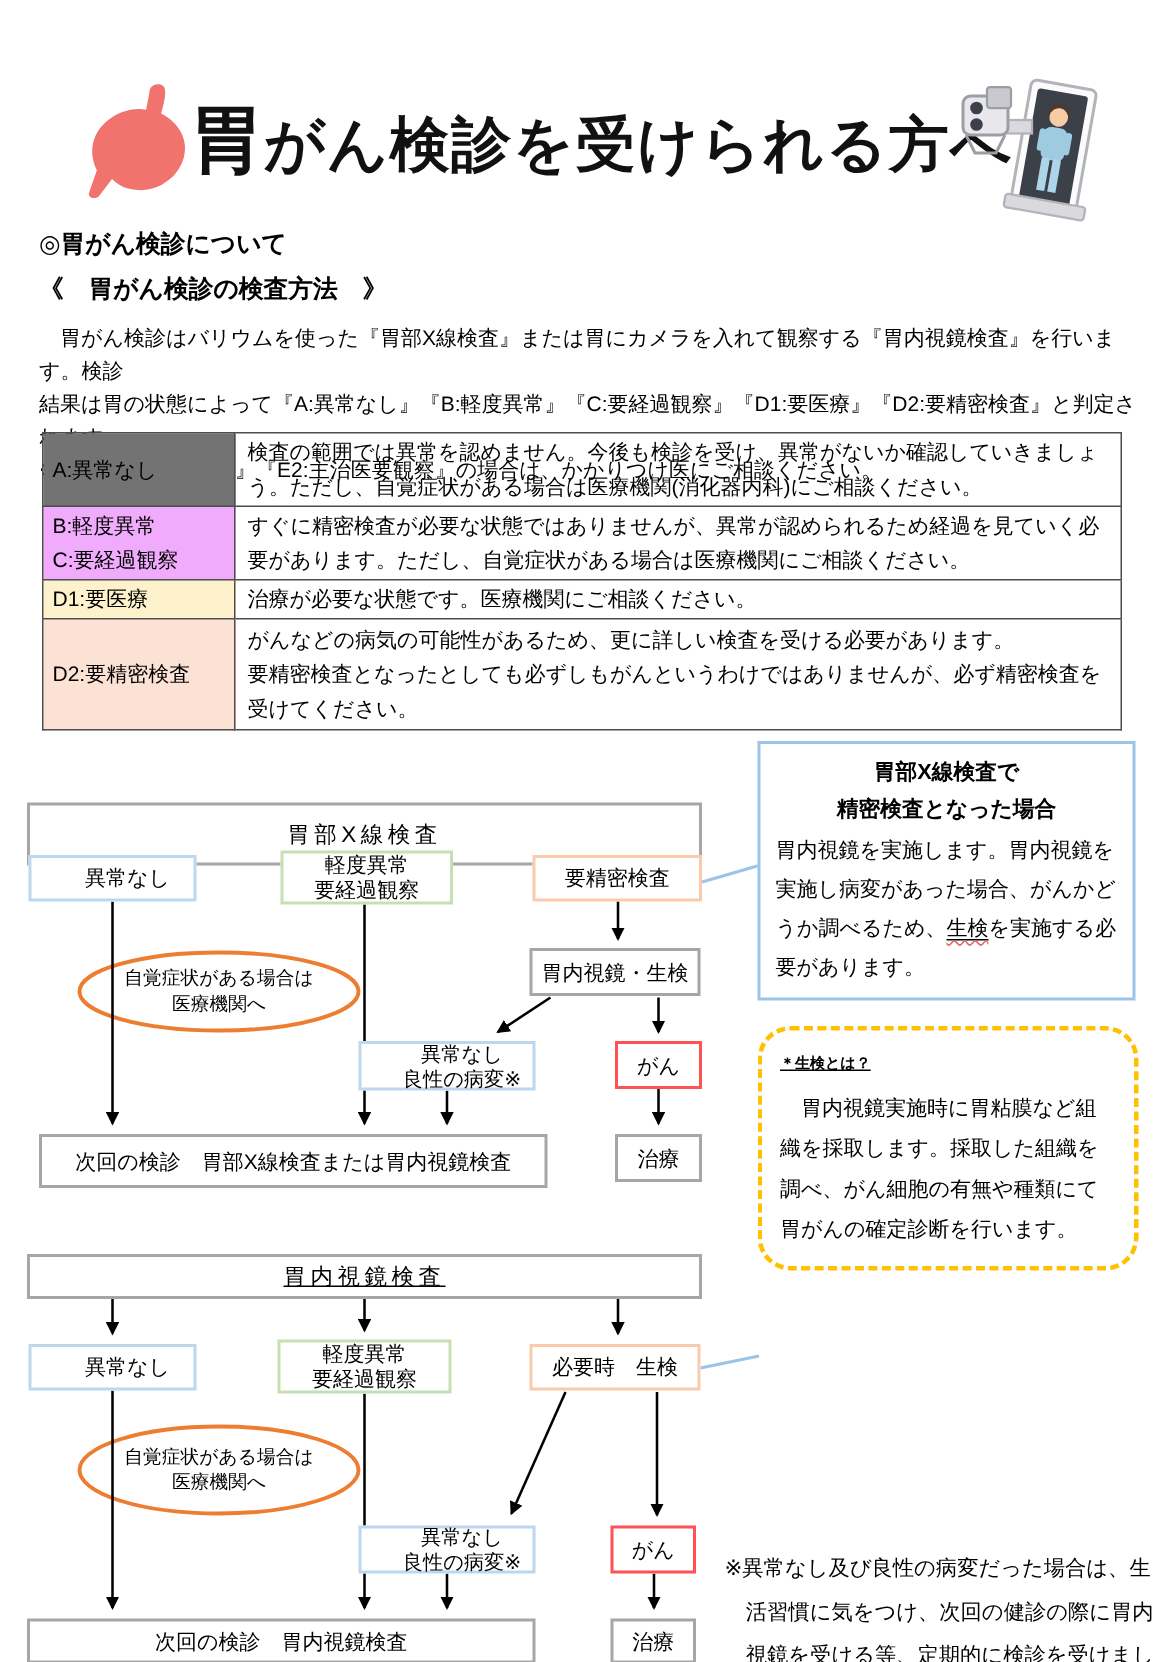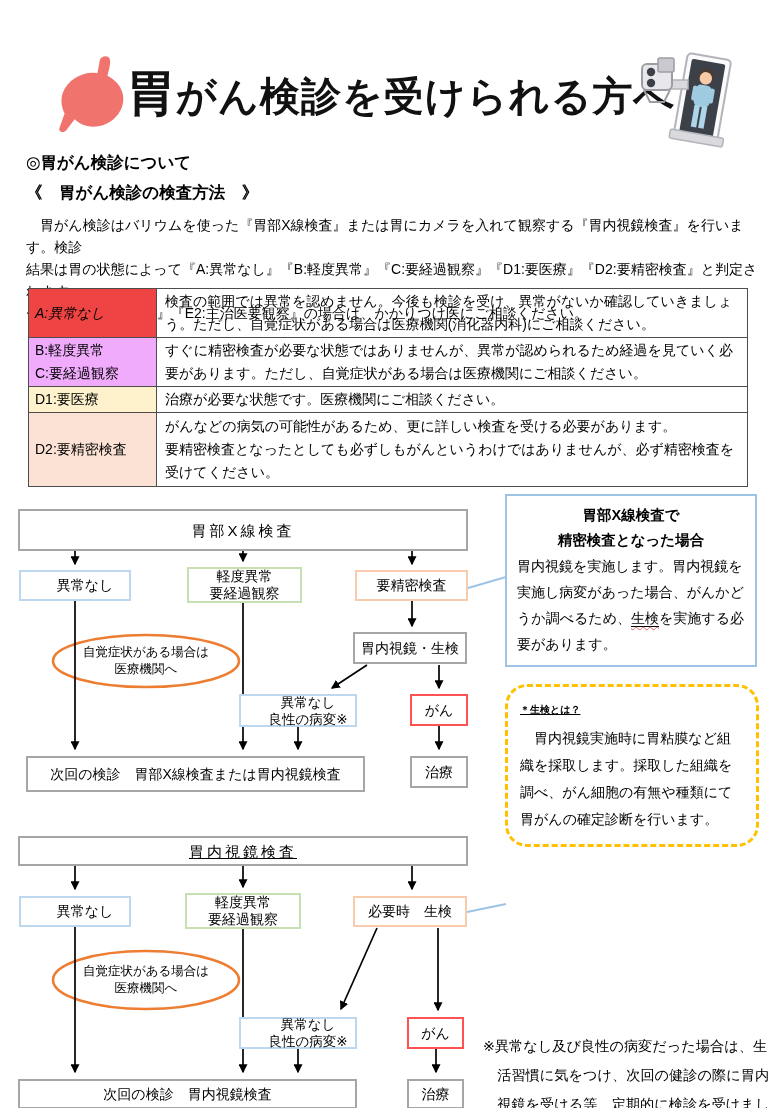--- a/index.html
+++ b/index.html
@@ -14,21 +14,21 @@
   .title .t2{font-size:40px;letter-spacing:1px;}
   
   .h1{position:absolute;left:26px;top:116px;font-size:16.5px;font-weight:700;}
   .h2{position:absolute;left:26px;top:146px;font-size:16.5px;font-weight:700;}
   .para{position:absolute;left:26px;top:178px;width:744px;font-size:14px;line-height:22px;white-space:pre-line;}
   
   table.rtable{position:absolute;left:28px;top:252px;width:720px;border-collapse:collapse;table-layout:fixed;}
   table.rtable td{border:1.6px solid #4d4d4d;font-size:14px;vertical-align:middle;}
   td.lbl{width:115px;padding:1px 6px;white-space:pre-line;line-height:23px;}
   td.desc{padding:1px 8px;line-height:23px;white-space:pre-line;}
-  .bg-a{background:#ef4444;font-style:italic;}
+  .bg-a{background:#737373;}
   .bg-bc{background:#f0abfc;}
   .bg-d1{background:#fdf2cc;}
   .bg-d2{background:#fbe2d5;}
   
   .fbox{
     position:absolute;background:#fff;display:flex;align-items:center;justify-content:center;
     text-align:center;font-size:14px;line-height:17px;box-sizing:border-box;white-space:pre-line;
   }
   .b-gray{border:2.5px solid #a6a6a6;}
   .b-blue{border:2px solid #bdd7ee;padding-left:20px;}
@@ -154,21 +154,21 @@
     <line x1="412" y1="830" x2="412" y2="853" stroke="#000" stroke-width="1.7" marker-end="url(#arrow)"></line>
     <line x1="75" y1="891" x2="75" y2="1036" stroke="#000" stroke-width="1.7" marker-end="url(#arrow)"></line>
     <line x1="243" y1="893" x2="243" y2="1036" stroke="#000" stroke-width="1.7" marker-end="url(#arrow)"></line>
     <line x1="377" y1="892" x2="341" y2="973" stroke="#000" stroke-width="1.7" marker-end="url(#arrow)"></line>
     <line x1="438" y1="892" x2="438" y2="974" stroke="#000" stroke-width="1.7" marker-end="url(#arrow)"></line>
     <line x1="298" y1="1013" x2="298" y2="1036" stroke="#000" stroke-width="1.7" marker-end="url(#arrow)"></line>
     <line x1="436" y1="1013" x2="436" y2="1036" stroke="#000" stroke-width="1.7" marker-end="url(#arrow)"></line>
     <line x1="467" y1="876" x2="506" y2="868" stroke="#9dc3e6" stroke-width="2"></line>
   </svg>
 
-  <div class="fbox b-gray mainbox" style="left:18px;top:473px;width:450px;height:42px;">胃部X線検査</div>
+  <div class="fbox b-gray mainbox" style="left:18px;top:499px;width:450px;height:42px;">胃部X線検査</div>
   <div class="fbox b-blue" style="left:19px;top:534px;width:112px;height:31px;">異常なし</div>
   <div class="fbox b-green" style="left:187px;top:531px;width:115px;height:36px;">軽度異常
 要経過観察</div>
   <div class="fbox b-peach" style="left:355px;top:534px;width:113px;height:31px;">要精密検査</div>
   <div class="ell-text" style="left:60px;top:601px;width:172px;height:48px;">自覚症状がある場合は
 医療機関へ</div>
   <div class="fbox b-gray" style="left:353px;top:596px;width:114px;height:32px;">胃内視鏡・生検</div>
   <div class="fbox b-blue" style="left:239px;top:658px;width:118px;height:33px;font-size:13.5px;">異常なし
 良性の病変※</div>
   <div class="fbox b-red" style="left:410px;top:658px;width:58px;height:32px;">がん</div>

